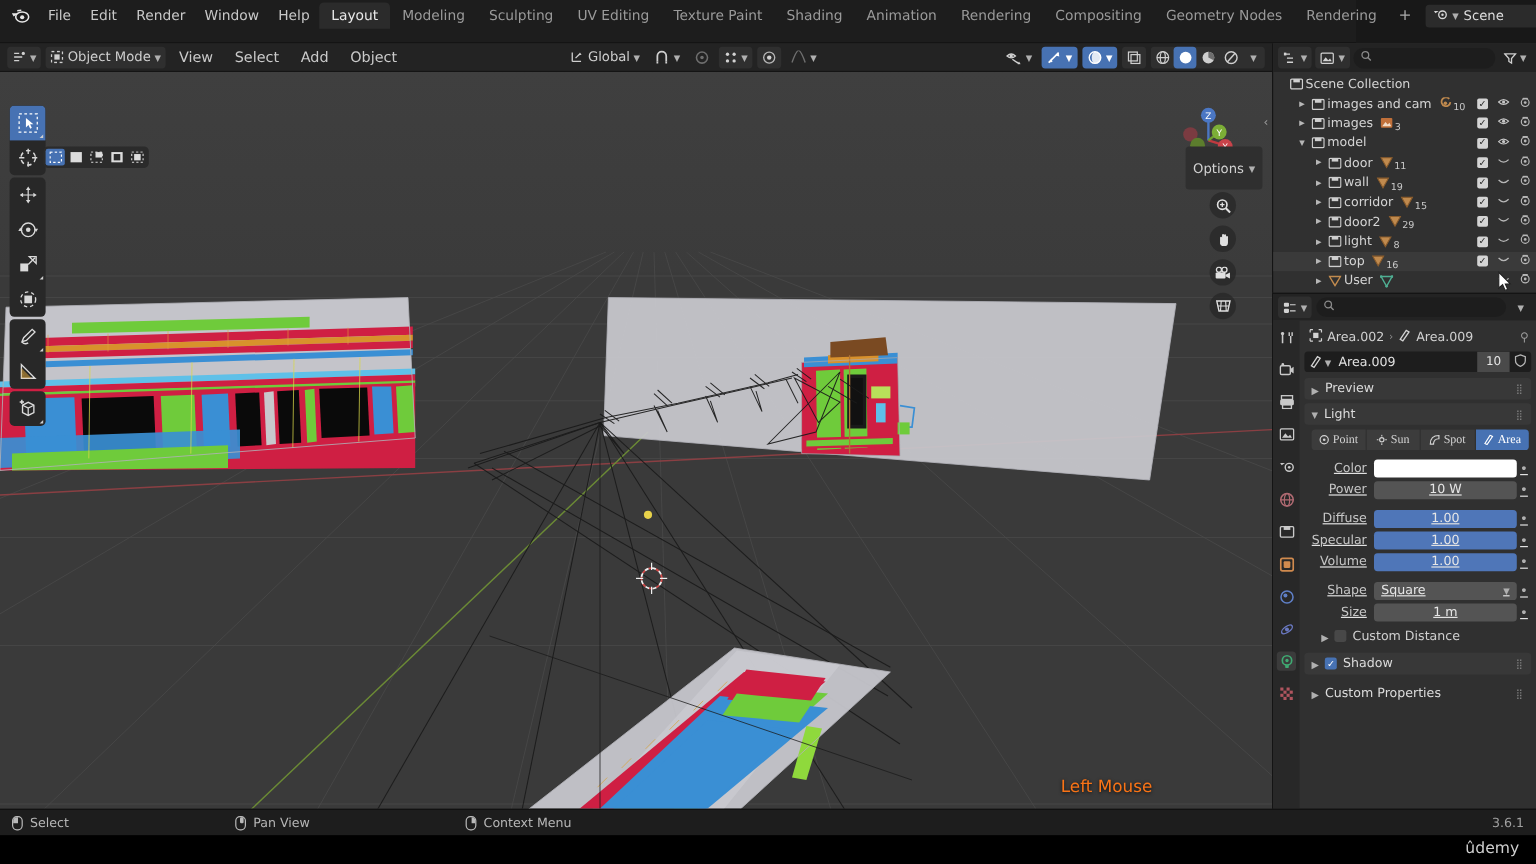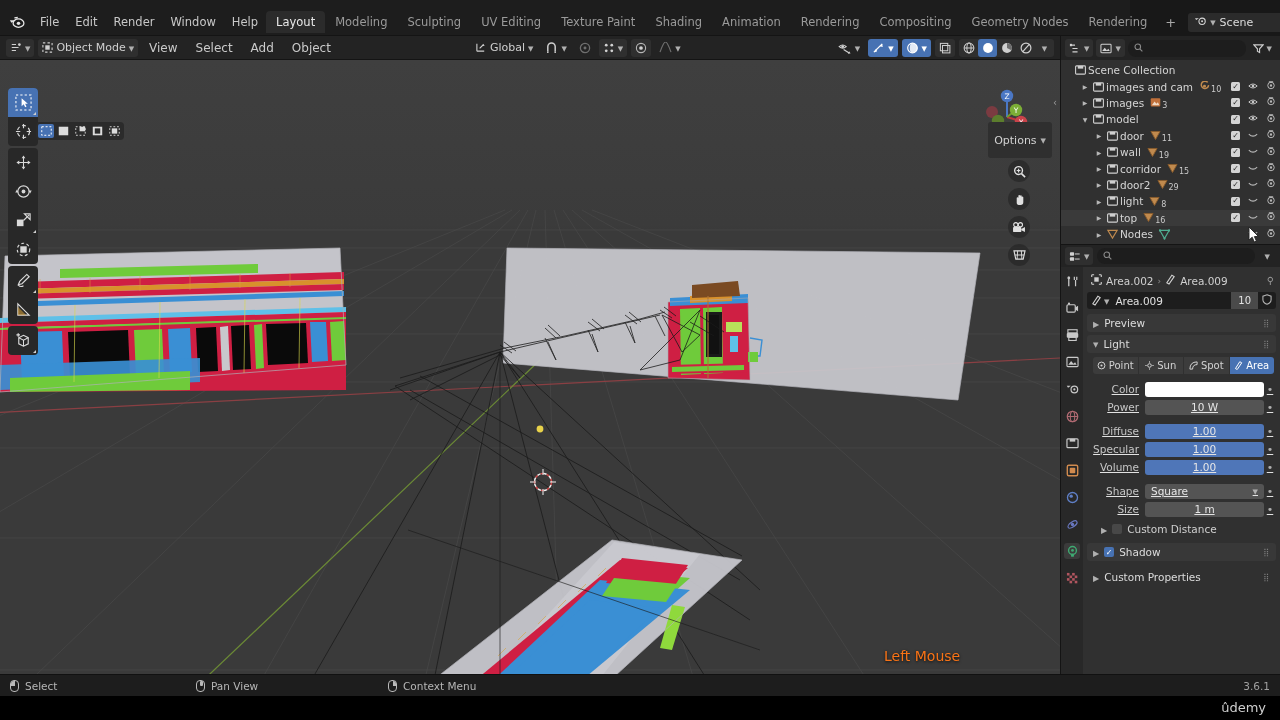--- a/index.html
+++ b/index.html
@@ -8,21 +8,21 @@
     font-family:"DejaVu Sans", sans-serif;
     font-size:11px;
     color:#e2e2e2;
     -webkit-font-smoothing:antialiased;
   }
   .app { position:relative; width:1280px; height:720px; background:#181818; }
 
   
   .topbar {
     position:absolute; left:0; top:0; width:1130px; height:36px;
-    background:#1d1d1d; display:flex; align-items:flex-end;
+    background:#1d1d1d; display:flex; align-items:flex-start;
     border-bottom:1px solid #141414;
   }
   .topbar .row { display:flex; align-items:center; height:26px; width:100%; padding:0 6px; }
   .blender-logo { width:22px; height:22px; margin-right:4px; position:relative; flex:none;
      display:flex; align-items:center; justify-content:center; }
   .menu-item {
     padding:3px 8px; color:#c8c8c8; font-size:11.5px; white-space:nowrap; border-radius:3px;
   }
   .wsp-tab {
     padding:4px 10px; color:#9a9a9a; font-size:11.5px; white-space:nowrap; border-radius:4px 4px 0 0;
@@ -149,21 +149,21 @@
      display:flex; align-items:center;}
   .name-field .shield { width:18px; text-align:center; color:#b8b8b8; font-size:10px;}
 
   .panel-hd { display:flex; align-items:center; gap:5px; height:18px; background:#383838;
      border-radius:3px; padding:0 6px; margin-bottom:3px; color:#dcdcdc; font-size:10.5px;}
   .panel-hd .grip { margin-left:auto; color:#7c7c7c; font-size:8px; letter-spacing:1px;}
   .panel-hd.plain { background:transparent; }
 
   .lighttypes { display:flex; gap:1px; margin:4px 2px 7px 6px; }
   .lt { flex:1; height:17px; background:#3c3c3c; display:flex; align-items:center;
-     justify-content:center; gap:3px; color:#d2d2d2; font-size:10px;}
+     justify-content:center; gap:3px; color:#d2d2d2; font-size:10px;font-family:Liberation Serif, serif;}
   .lt:first-child { border-radius:3px 0 0 3px;}
   .lt:last-child { border-radius:0 3px 3px 0;}
   .lt.on { background:#4772b3; color:#fff; }
 
   .prow { display:flex; align-items:center; height:16px; margin-bottom:2px;text-decoration:underline; }
   .prow .lbl { width:58px; text-align:right; padding-right:6px; color:#c6c6c6; font-size:10.5px;}
   .prow .fld { flex:1; height:15px; border-radius:3px; display:flex; align-items:center;
      justify-content:center; font-size:10.5px; color:#e6e6e6;}
   .fld.dark { background:#545454; }
   .fld.white { background:#ffffff; }
@@ -1039,21 +1039,21 @@
             </span>
           </div>
           <div class="ol-row">
             <span style="display:inline-block;width:32px"></span>
             <span class="tri">▶</span>
             <span class="ico">
               <svg width="11" height="10" viewBox="0 0 12 11">
                 <path d="M1 1.6 L11 1.6 L6 10 Z" fill="none" stroke="#c08a4e" stroke-width="1.3"></path>
               </svg>
             </span>
-            <span class="nm">Nodes</span>
+            <span class="nm">User</span>
             <span class="badge">
               <svg width="11" height="11" viewBox="0 0 12 12">
                 <path d="M1 1.6 L11 1.6 L6 10.4 Z" fill="none" stroke="#4fae92" stroke-width="1.3"></path>
                 <circle cx="1" cy="1.6" r="1.2" fill="#4fae92"></circle>
                 <circle cx="11" cy="1.6" r="1.2" fill="#4fae92"></circle>
                 <circle cx="6" cy="10.4" r="1.2" fill="#4fae92"></circle>
               </svg>
             </span>
             <span class="ctrls">
               <span style="width:9px"></span>

